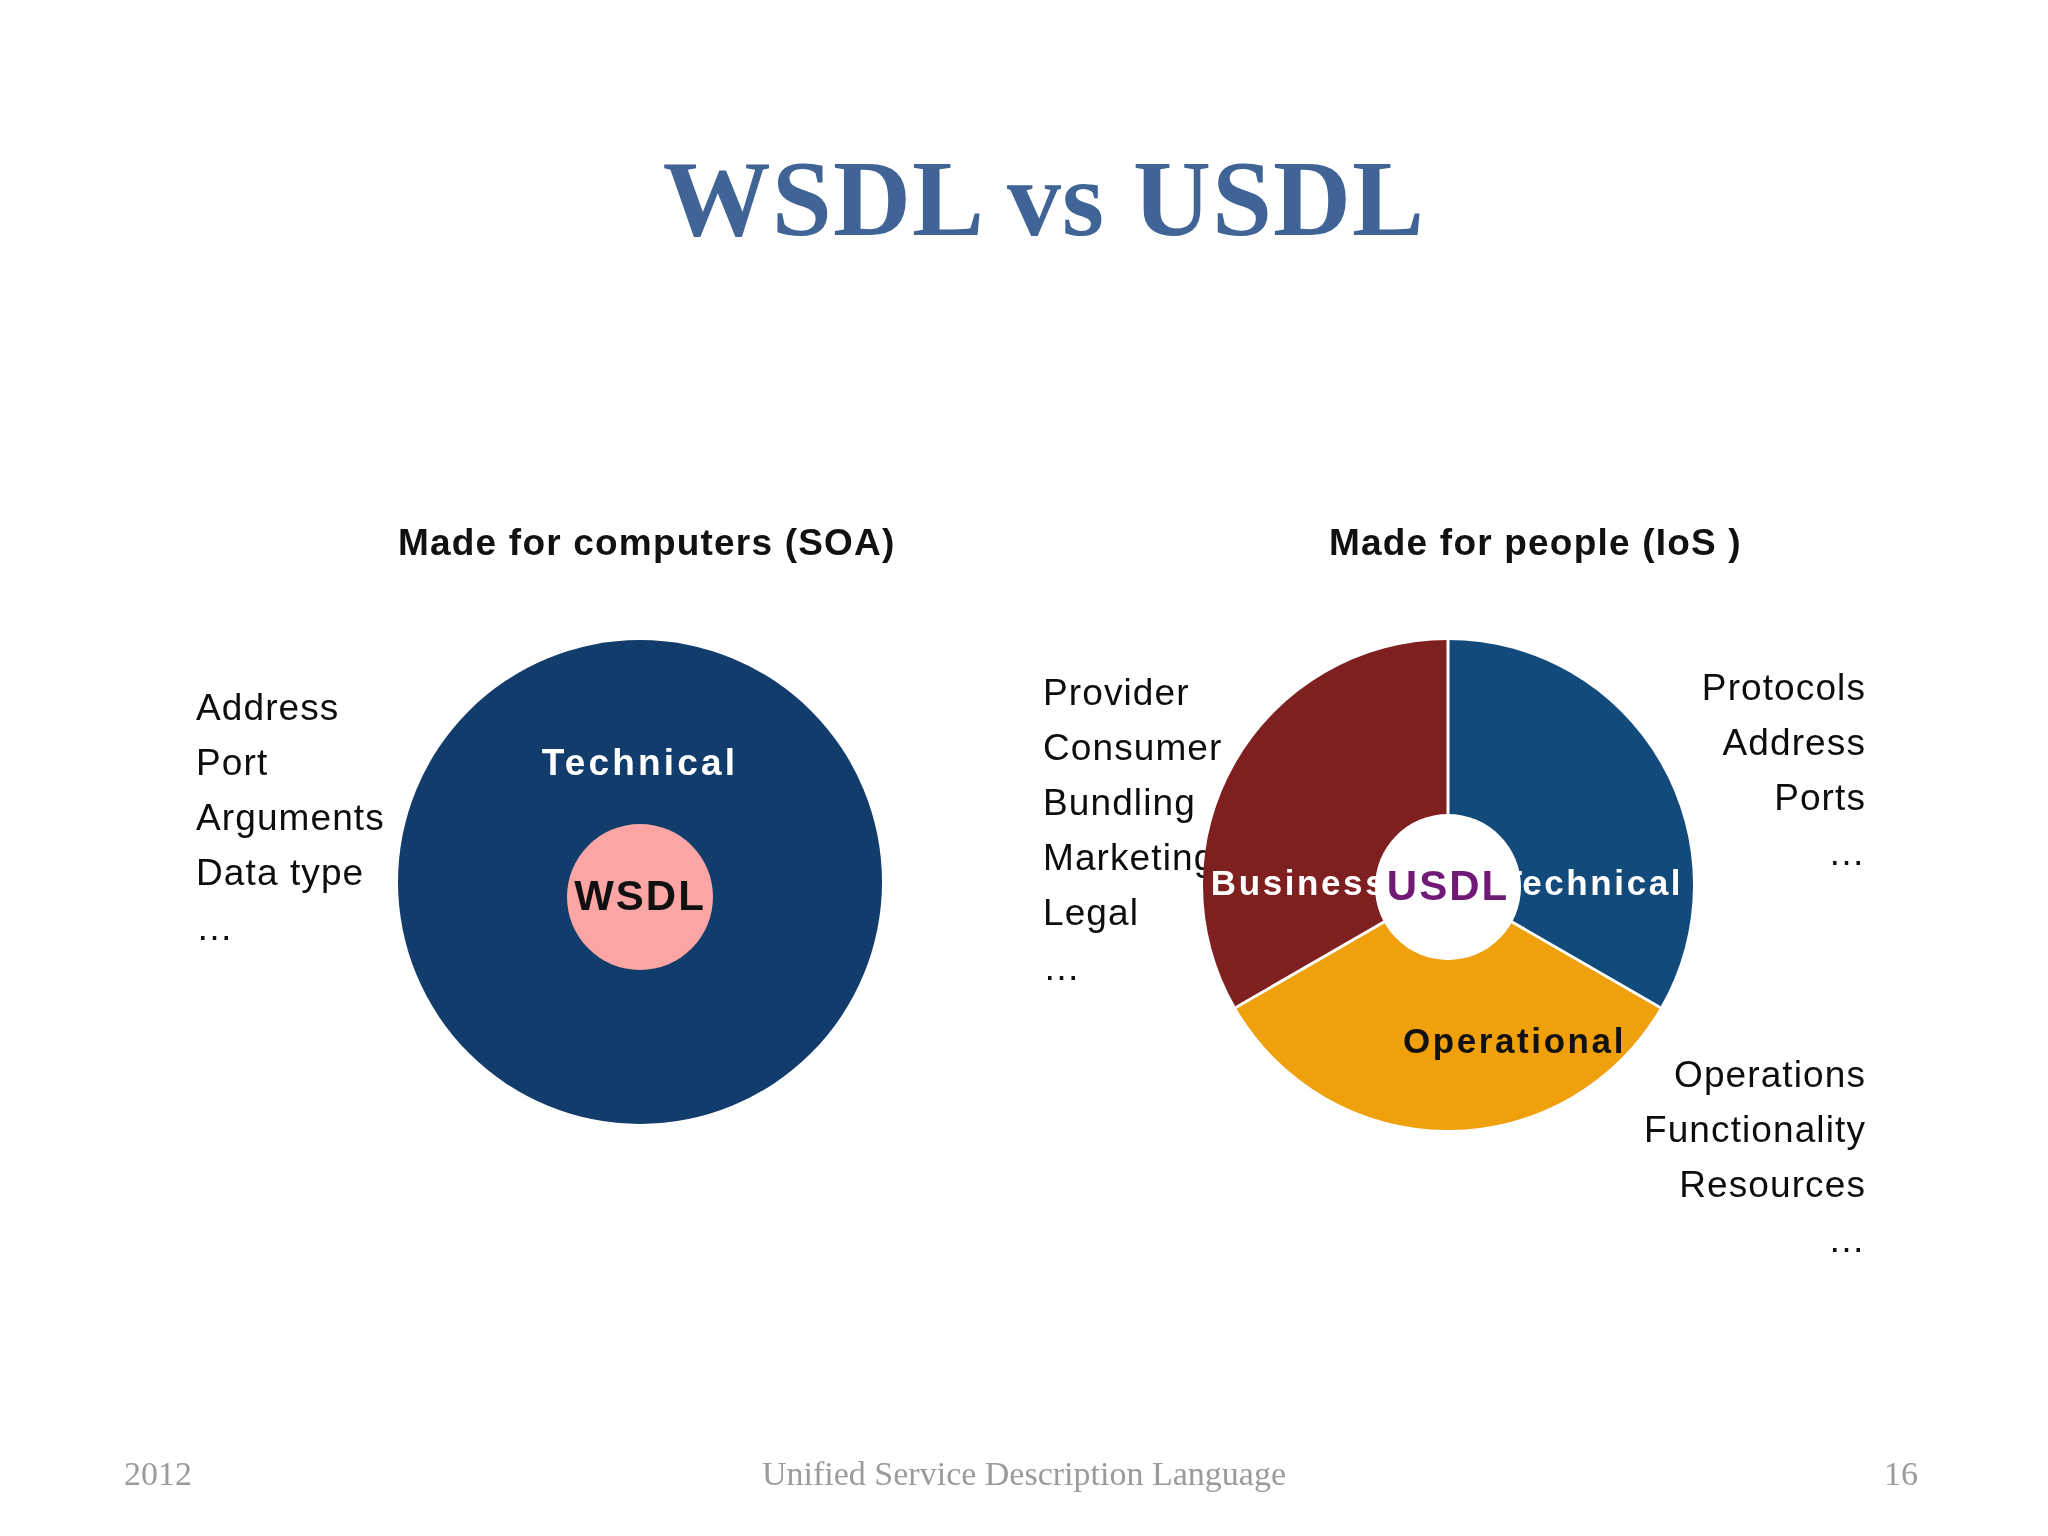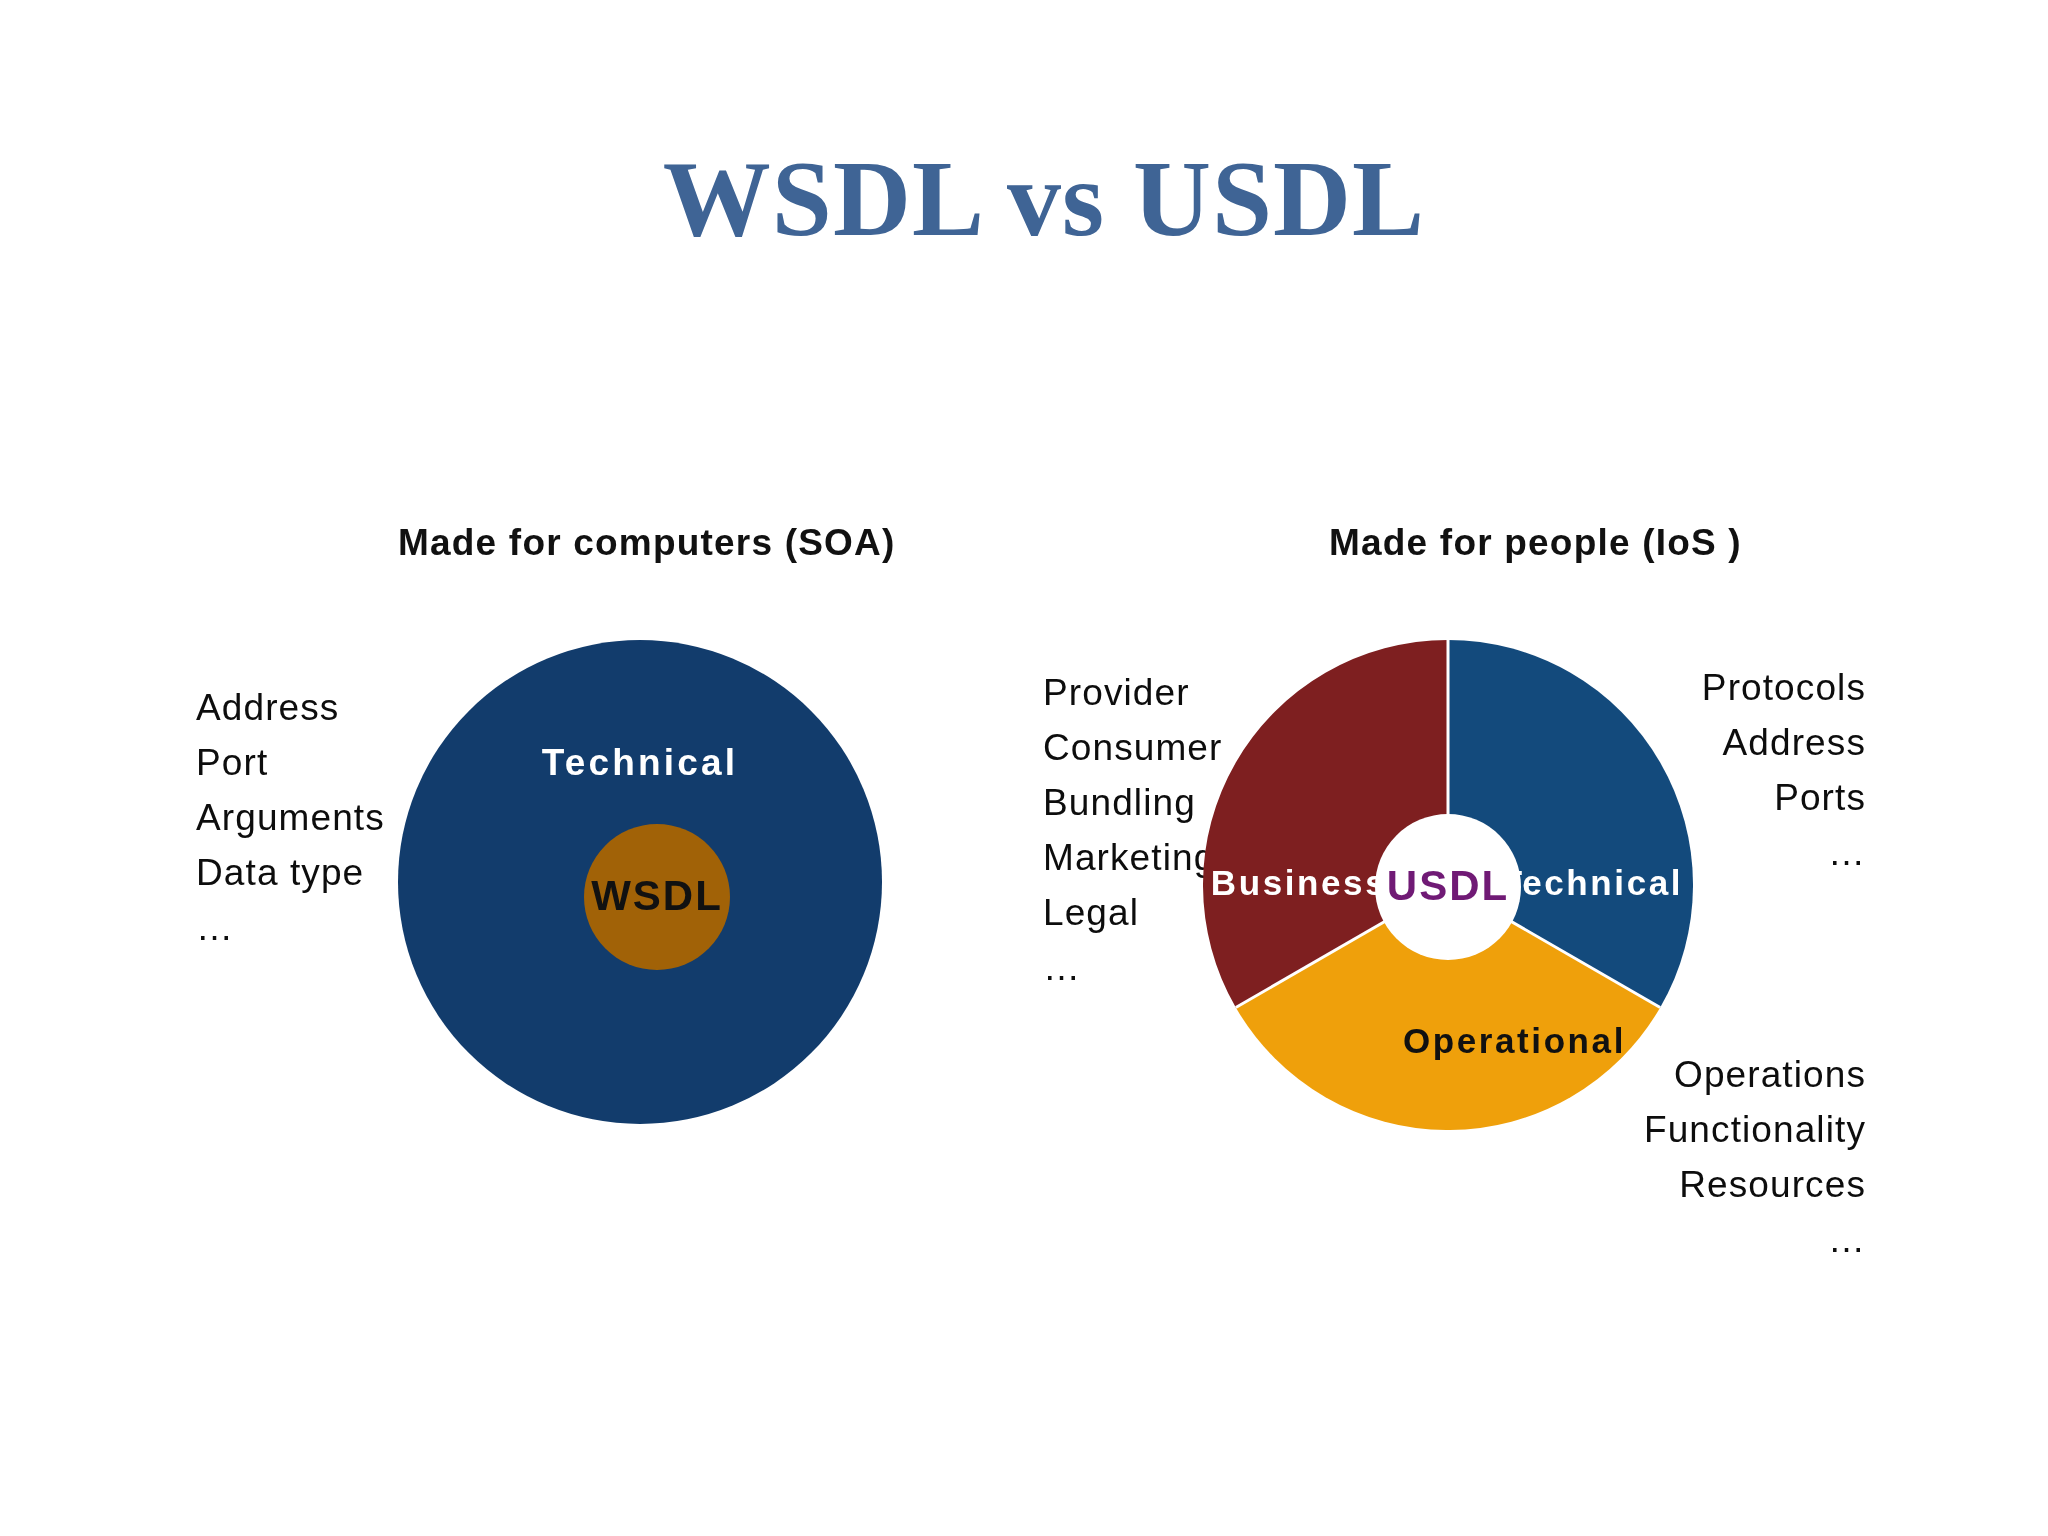--- a/index.html
+++ b/index.html
@@ -80,26 +80,26 @@
   #wsdl-disc {
     position: absolute;
     left: 0; top: 0;
     width: 484px;
     height: 484px;
     border-radius: 50%;
     background: #123c6c;
   }
   #wsdl-hole {
     position: absolute;
-    left: 186px;
+    left: 169px;
     top: 184px;
     width: 146px;
     height: 146px;
     border-radius: 50%;
-    background: #a16207;
+    background: #fca5a5;
   }
   #wsdl-hole-label {
     position: absolute;
     left: 0;
     top: 48px;
     width: 146px;
     text-align: center;
     font-family: "Liberation Sans", sans-serif;
     font-weight: bold;
     font-size: 42px;
@@ -267,14 +267,19 @@
 
     <div class="seg-label" id="usdl-label-business">Business</div>
     <div class="seg-label" id="usdl-label-technical">Technical</div>
     <div class="seg-label" id="usdl-label-operational">Operational</div>
 
     <div id="usdl-hole">
       <div id="usdl-hole-label">USDL</div>
     </div>
   </div>
 
+  <div class="footer">
+    <span id="footer-date">2012</span>
+    <span id="footer-center">Unified Service Description Language</span>
+    <span id="footer-page">16</span>
+  </div>
 
 </div>
 
 </body></html>

